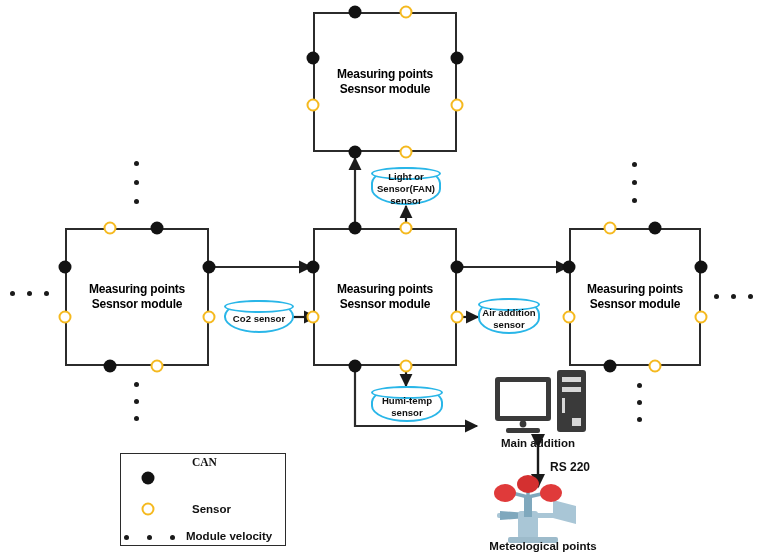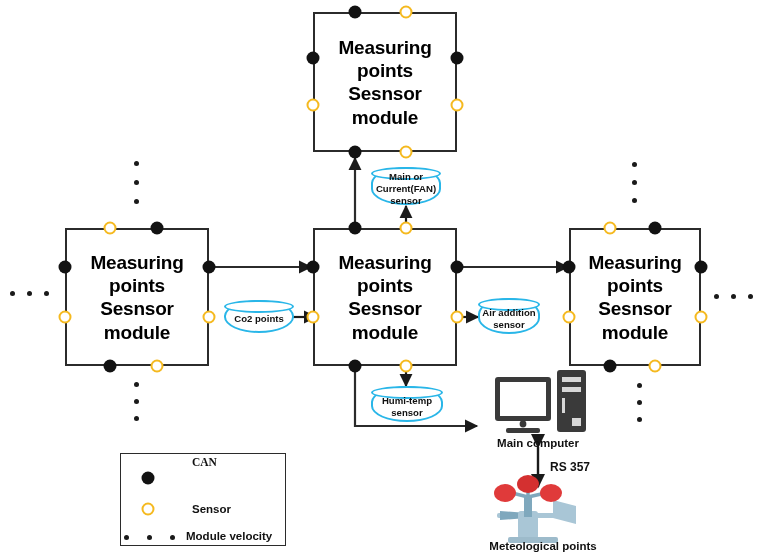--- a/index.html
+++ b/index.html
@@ -4,21 +4,21 @@
 <style>
   html,body{margin:0;padding:0;background:#ffffff;}
   body{width:759px;height:560px;position:relative;overflow:hidden;
        font-family:"Liberation Sans","DejaVu Sans",sans-serif;}
   #stage{position:absolute;left:0;top:0;width:759px;height:560px;}
   svg.layer{position:absolute;left:0;top:0;width:759px;height:560px;}
 
   
   .module{position:absolute;border:2px solid #2b2b2b;background:#fff;box-sizing:border-box;}
   .module-label{position:absolute;left:0;right:0;top:50%;transform:translateY(-50%);
-                text-align:center;font-weight:bold;font-size:19px;color:#000;
+                text-align:center;font-weight:bold;font-size:12px;color:#000;
                 line-height:1.22;letter-spacing:-0.2px;}
 
   
   .can-dot{position:absolute;width:13px;height:13px;border-radius:50%;
            background:#121212;transform:translate(-50%,-50%);}
   .sensor-dot{position:absolute;width:13px;height:13px;border-radius:50%;
               background:#ffffff;border:2.4px solid #f5b91f;box-sizing:border-box;
               transform:translate(-50%,-50%);}
 
   
@@ -178,51 +178,51 @@
   <div class="can-dot" style="left:569px;top:267px;"></div>
   <div class="sensor-dot" style="left:569px;top:317px;"></div>
   <div class="can-dot" style="left:701px;top:267px;"></div>
   <div class="sensor-dot" style="left:701px;top:317px;"></div>
   <div class="can-dot" style="left:610px;top:366px;"></div>
   <div class="sensor-dot" style="left:655px;top:366px;"></div>
 
   <div class="cyl" style="left:371px;top:167px;width:70px;height:38px;">
     <div class="cyl-top"></div>
     <div class="cyl-txt">
-      <span>Main or</span><br>
-      <span>Current(FAN)</span><br>
+      <span>Light or</span><br>
+      <span>Sensor(FAN)</span><br>
       <span>sensor</span>
     </div>
   </div>
 
   <div class="cyl" style="left:224px;top:300px;width:70px;height:33px;">
     <div class="cyl-top"></div>
     <div class="cyl-txt">
-      <span>Co2 points</span>
+      <span>Co2 sensor</span>
     </div>
   </div>
 
   <div class="cyl" style="left:478px;top:298px;width:62px;height:36px;">
     <div class="cyl-top"></div>
     <div class="cyl-txt">
       <span>Air addition</span><br>
       <span>sensor</span>
     </div>
   </div>
 
   <div class="cyl" style="left:371px;top:386px;width:72px;height:36px;">
     <div class="cyl-top"></div>
     <div class="cyl-txt">
       <span>Humi-temp</span><br>
       <span>sensor</span>
     </div>
   </div>
 
-  <div class="cap" style="left:478px;top:437px;width:120px;">Main computer</div>
-  <div class="rs485" style="left:550px;top:460px;">RS 357</div>
+  <div class="cap" style="left:478px;top:437px;width:120px;">Main addition</div>
+  <div class="rs485" style="left:550px;top:460px;">RS 220</div>
   <div class="cap" style="left:473px;top:540px;width:140px;">Meteological points</div>
 
   <div class="dotmark" style="left:10px;top:291px;"></div>
   <div class="dotmark" style="left:27px;top:291px;"></div>
   <div class="dotmark" style="left:44px;top:291px;"></div>
 
   <div class="dotmark" style="left:134px;top:161px;"></div>
   <div class="dotmark" style="left:134px;top:180px;"></div>
   <div class="dotmark" style="left:134px;top:199px;"></div>
 

